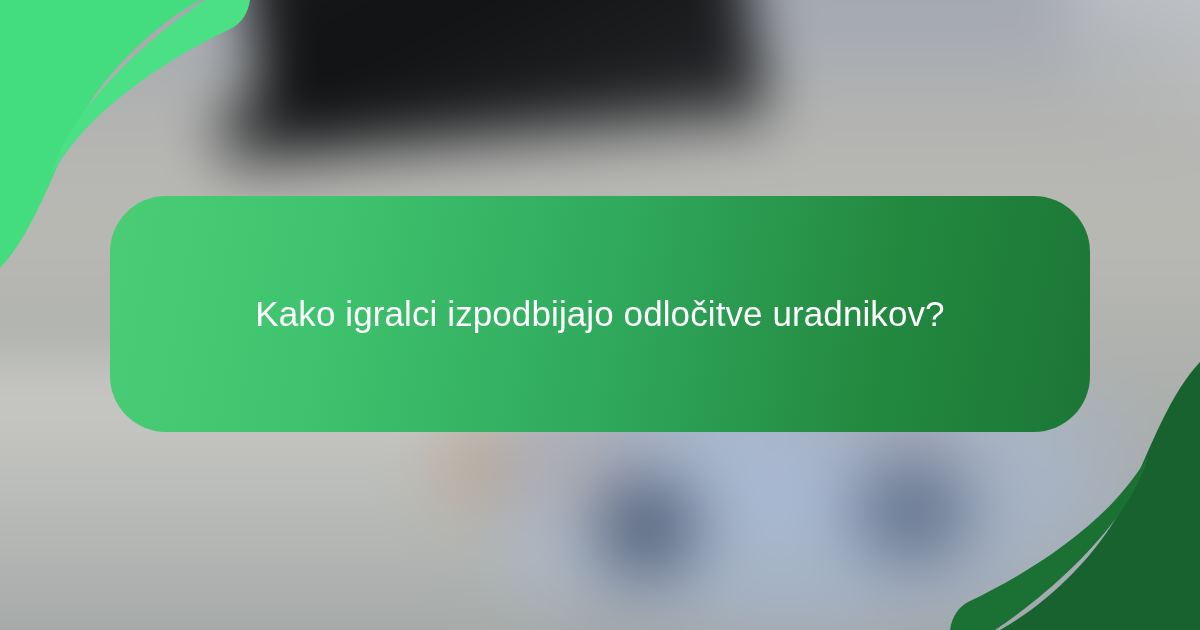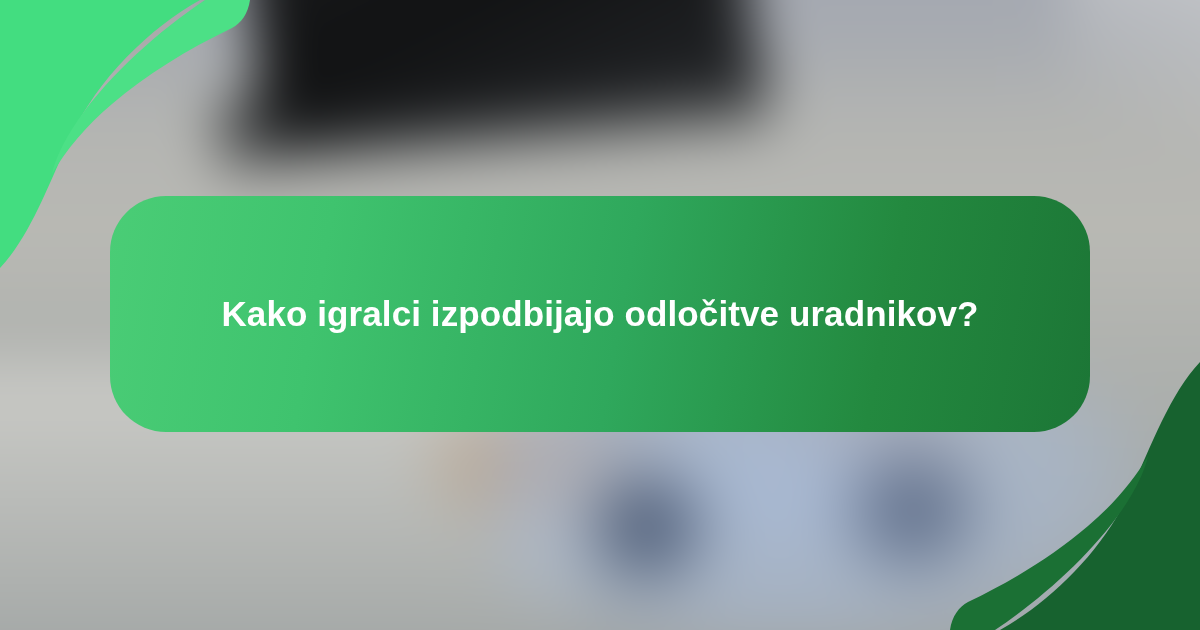--- a/index.html
+++ b/index.html
@@ -141,21 +141,21 @@
     display: flex;
     align-items: center;
     justify-content: center;
     box-sizing: border-box;
     padding: 0 70px;
   }
   .card-title {
     color: #ffffff;
     font-size: 35px;
     line-height: 1.25;
-    font-weight: 700;
+    font-weight: 400;
     text-align: center;
     letter-spacing: .1px;
     white-space: nowrap;
   }
 </style>
 </head>
 <body>
 
 <div id="stage">
 

